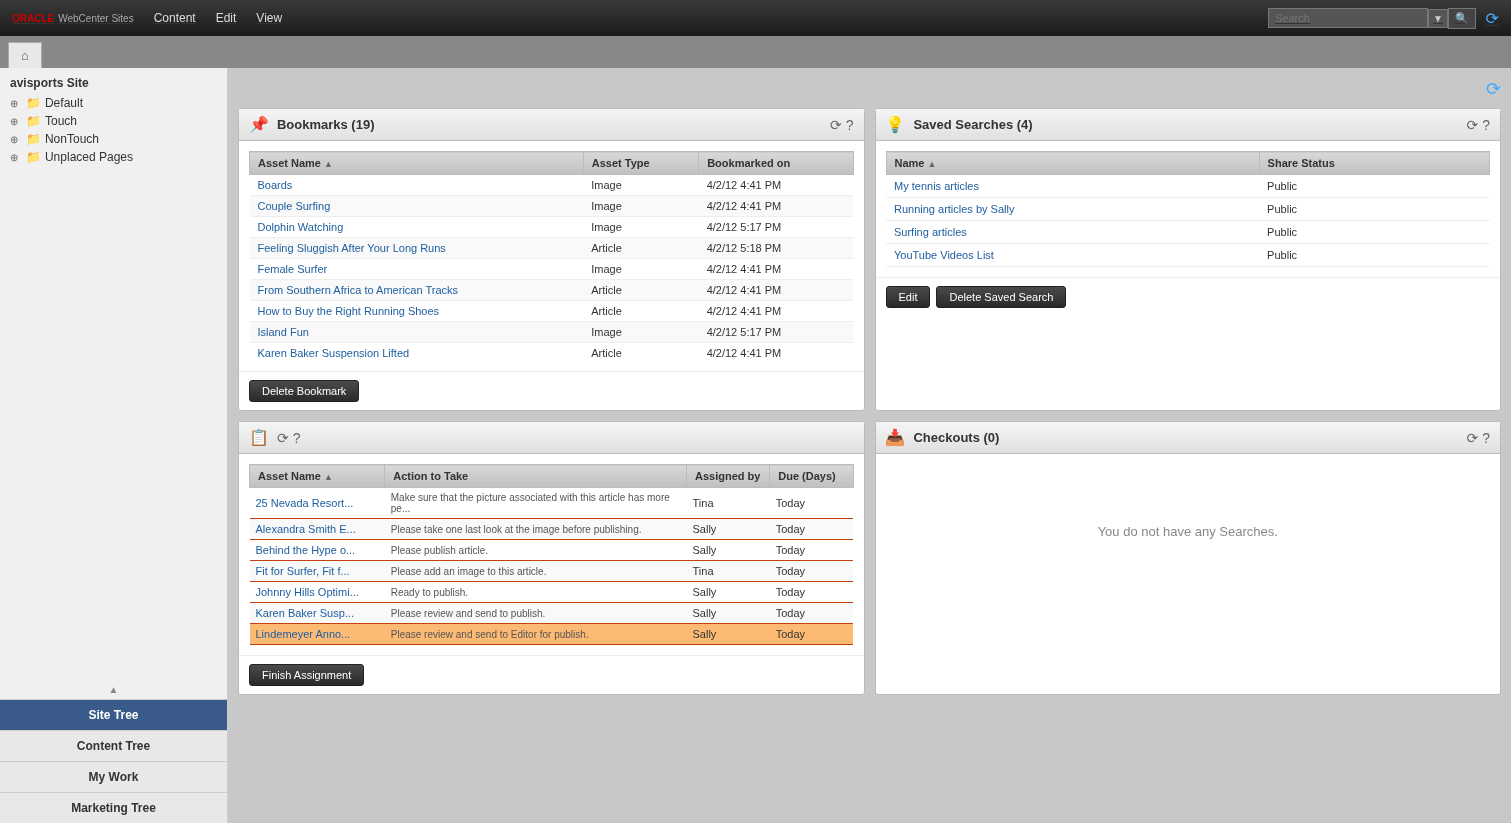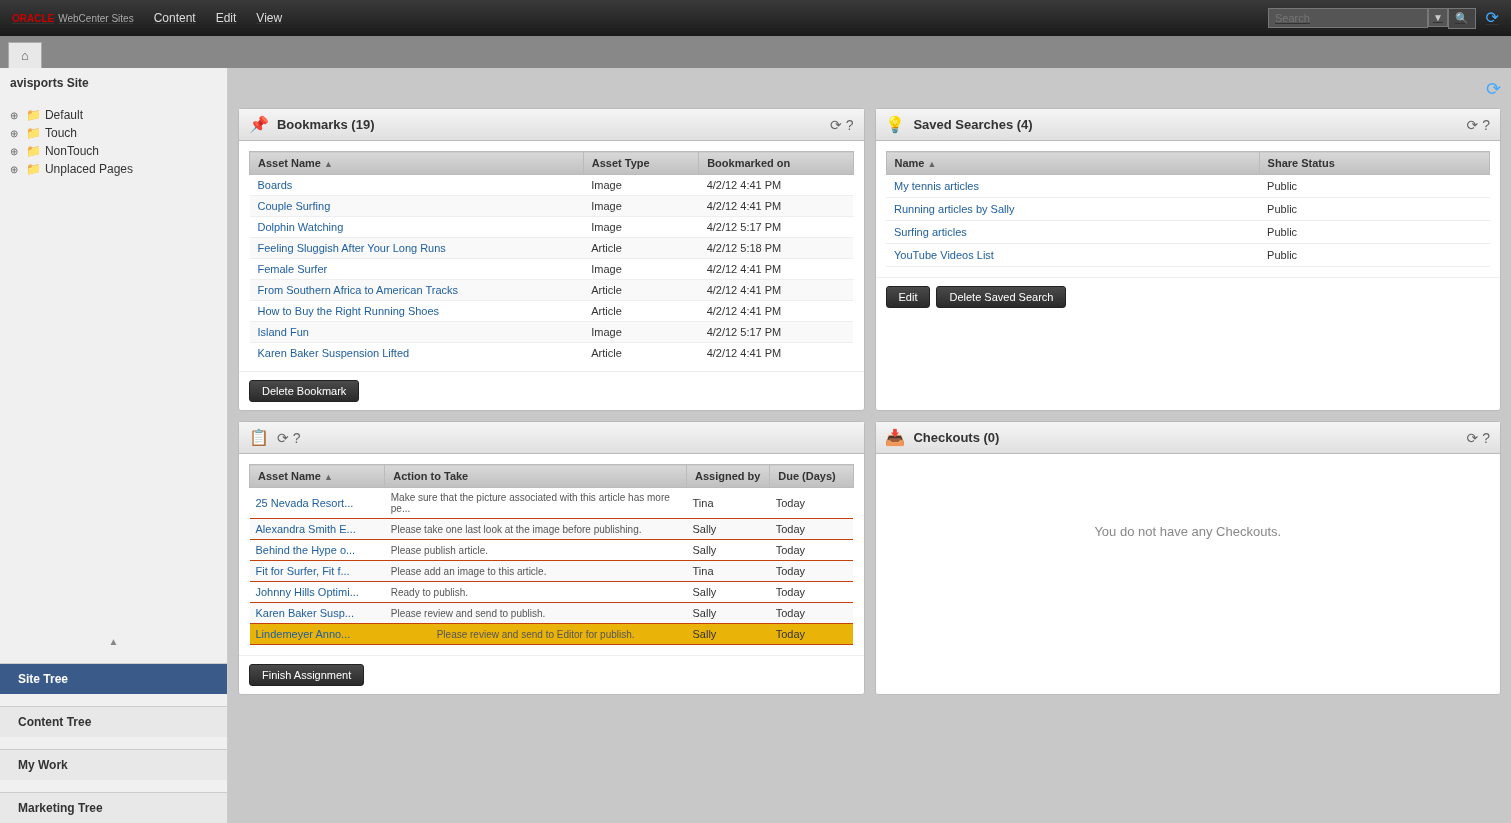--- a/index.html
+++ b/index.html
@@ -11,21 +11,21 @@
       height: 36px;
       display: flex;
       align-items: center;
       padding: 0 12px;
       gap: 20px;
       text-decoration: underline;
     }
     #topbar .brand { color: #ccc; font-size: 11px; display: flex; align-items: center; gap: 4px; }
     #topbar nav { display: flex; gap: 20px; }
     #topbar nav a { color: #ddd; text-decoration: none; font-size: 12px; }
-    #topbar .search-area { margin-left: auto; display: flex; align-items: flex-start; padding-left: 30px; }
+    #topbar .search-area { margin-left: auto; display: flex; align-items: center; padding-left: 30px; }
     #topbar .search-input {
       background: #555;
       border: 1px solid #777;
       color: #ccc;
       padding: 3px 6px;
       font-size: 11px;
       width: 160px;
       outline: none;
     }
     #topbar .search-btn {
@@ -71,21 +71,20 @@
     }
 
     
     #sidebar {
       width: 228px;
       background: #f0f0f0;
       border-right: 1px solid #ccc;
       display: flex;
       flex-direction: column;
       flex-shrink: 0;
-      gap: 12px;
     }
     .sidebar-site-label {
       padding: 8px 10px 4px;
       font-weight: bold;
       font-size: 12px;
     }
     .sidebar-tree {
       flex: 1;
       overflow-y: auto;
     }
@@ -106,20 +105,21 @@
       color: #888;
       font-size: 10px;
     }
     .sidebar-nav-item {
       padding: 8px 18px;
       font-size: 12px;
       font-weight: bold;
       cursor: pointer;
       border-top: 1px solid #ccc;
       background: #e8e8e8;
+      text-align: center;
     }
     .sidebar-nav-item.active { background: #3a5a8a; color: #fff; }
 
     
     #content {
       flex: 1;
       background: #c8c8c8;
       overflow-y: auto;
       padding: 10px;
     }
@@ -229,21 +229,21 @@
       padding: 5px 8px;
       text-align: left;
       border: 1px solid #bbb;
       font-weight: bold;
     }
     .assign-table td {
       padding: 4px 6px;
       border-bottom: 1px solid #c2410c;
     }
     .assign-table tr:nth-child(even) td { background: #f9f9f9; }
-    .assign-table tr.selected td { background: #eab308; }
+    .assign-table tr.selected td { background: #fdba74; }
 
     .sort-arrow { color: #666; font-size: 9px; }
   </style>
 </head>
 <body>
 
 <div id="topbar">
   <div class="brand">
     <span style="color:#c00;font-weight:bold;font-size:10px;">ORACLE</span>
     <span style="color:#aaa;font-size:10px;">WebCenter Sites</span>
@@ -473,21 +473,21 @@
       <td>Today</td>
     </tr>
                   <tr>
       <td><a class="link-cell">Karen Baker Susp...</a></td>
       <td style="font-size:10px;color:#555;">Please review and send to publish.</td>
       <td>Sally</td>
       <td>Today</td>
     </tr>
                   <tr class="selected">
       <td><a class="link-cell">Lindemeyer Anno...</a></td>
-      <td style="font-size:10px;color:#555;text-align:center;">Please review and send to Editor for publish.</td>
+      <td style="font-size:10px;color:#555;">Please review and send to Editor for publish.</td>
       <td>Sally</td>
       <td>Today</td>
     </tr>
                 </tbody>
             </table>
           </div>
         </div>
         <div class="panel-footer">
           <button class="btn">Finish Assignment</button>
         </div>
@@ -496,19 +496,19 @@
       <div class="panel">
         <div class="panel-header">
           <span class="panel-icon">📥</span>
           <span class="panel-title">Checkouts (0)</span>
           <div class="panel-actions">
             <button class="panel-action-btn">⟳</button>
             <button class="panel-action-btn">?</button>
           </div>
         </div>
         <div class="panel-body">
-          <div class="empty-state">You do not have any Checkouts.</div>
+          <div class="empty-state">You do not have any Searches.</div>
         </div>
       </div>
 
     </div>
   </div>
 </div>
 
 </body></html>

